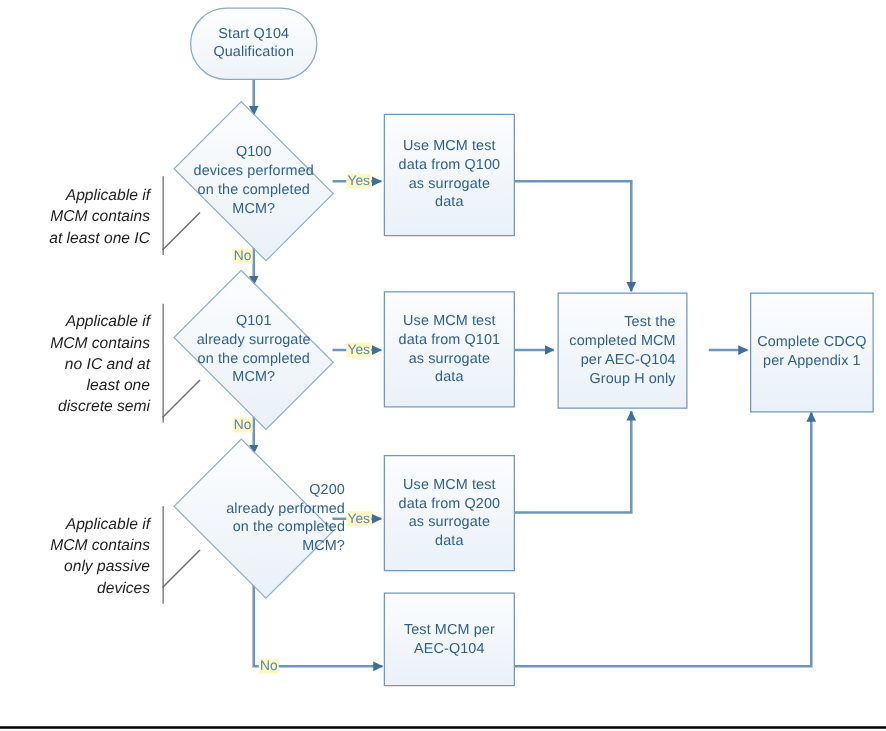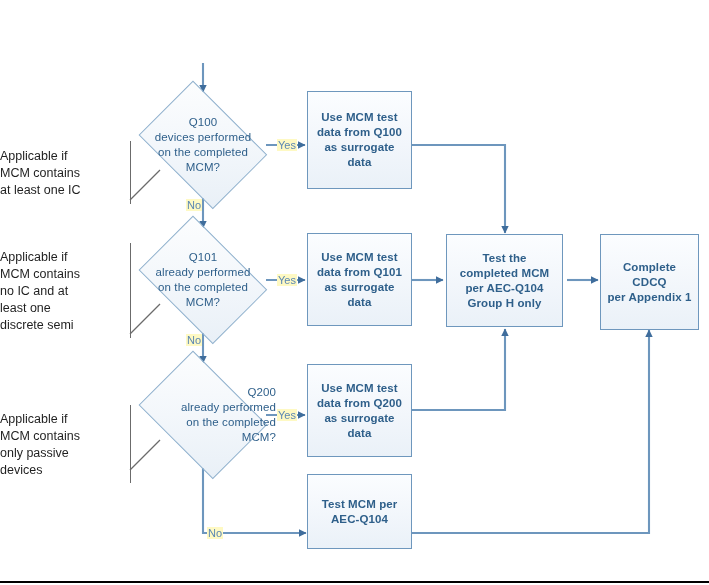--- a/index.html
+++ b/index.html
@@ -39,21 +39,20 @@
     font-size: 11.5px;
     line-height: 15px;
     letter-spacing: .1px;
   }
   .node .txt { display: block; padding: 0 4px; }
 
   
   .proc {
     border: 1px solid #6e97bd;
     background: linear-gradient(180deg, #fbfdff 0%, #f2f6fb 55%, #eaf1f8 100%);
-    font-weight: bold;
   }
   
   .term {
     border: 1px solid #86a9c9;
     border-radius: 34px;
     background: linear-gradient(180deg, #fdfefe 0%, #f4f8fc 60%, #eef4fa 100%);
   }
   
   .dec {
     background: transparent;
@@ -86,24 +85,25 @@
     padding: 0 1px;
     white-space: nowrap;
   }
 
   
   .anno {
     position: absolute;
     color: #1f1f1f;
     font-size: 12.5px;
     line-height: 17px;
-    text-align: left;
+    text-align: right;
     white-space: pre-line;
     box-sizing: border-box;
     padding-right: 10px;
+    font-style: italic;
   }
   .brace {
     position: absolute;
     border-left: 1.4px solid #6b6b6b;
   }
   
   .page-rule {
     position: absolute;
     left: 0;
     width: 709px;
@@ -149,33 +149,37 @@
       <path d="M412,533 L649,533 L649,330" marker-end="url(#ah)"></path>
     </g>
 
     <g stroke="#6b6b6b" stroke-width="1.2" fill="none">
       <path d="M130,200 L160,170"></path>
       <path d="M130,334 L160,304"></path>
       <path d="M130,470 L160,440"></path>
     </g>
   </svg>
 
+  <div class="node term" style="left:152px; top:6px; width:102px; height:58px;">
+    <span class="txt" style="white-space: pre-line;">Start Q104
+Qualification</span>
+  </div>
 
   <div class="node dec" style="left:130px; top:92px; width:146px; height:106px;">
     <span class="dia"></span>
     <span class="txt" style="white-space: pre-line;">Q100
 devices performed
 on the completed
 MCM?</span>
   </div>
 
   <div class="node dec" style="left:130px; top:227px; width:146px; height:106px;">
     <span class="dia"></span>
     <span class="txt" style="white-space: pre-line;">Q101
-already performed
+already surrogate
 on the completed
 MCM?</span>
   </div>
 
   <div class="node dec" style="left:130px; top:362px; width:146px; height:106px;text-align:right;">
     <span class="dia"></span>
     <span class="txt" style="white-space: pre-line;">Q200
 already performed
 on the completed
 MCM?</span>
@@ -195,21 +199,21 @@
 data</span>
   </div>
 
   <div class="node proc" style="left:307px; top:364px; width:105px; height:93px;">
     <span class="txt" style="white-space: pre-line;">Use MCM test
 data from Q200
 as surrogate
 data</span>
   </div>
 
-  <div class="node proc" style="left:446px; top:234px; width:117px; height:93px;">
+  <div class="node proc" style="left:446px; top:234px; width:104px; height:93px;text-align:right;">
     <span class="txt" style="white-space: pre-line;">Test the
 completed MCM
 per AEC-Q104
 Group H only</span>
   </div>
 
   <div class="node proc" style="left:600px; top:234px; width:99px; height:96px;">
     <span class="txt" style="white-space: pre-line;">Complete CDCQ
 per Appendix 1</span>
   </div>

